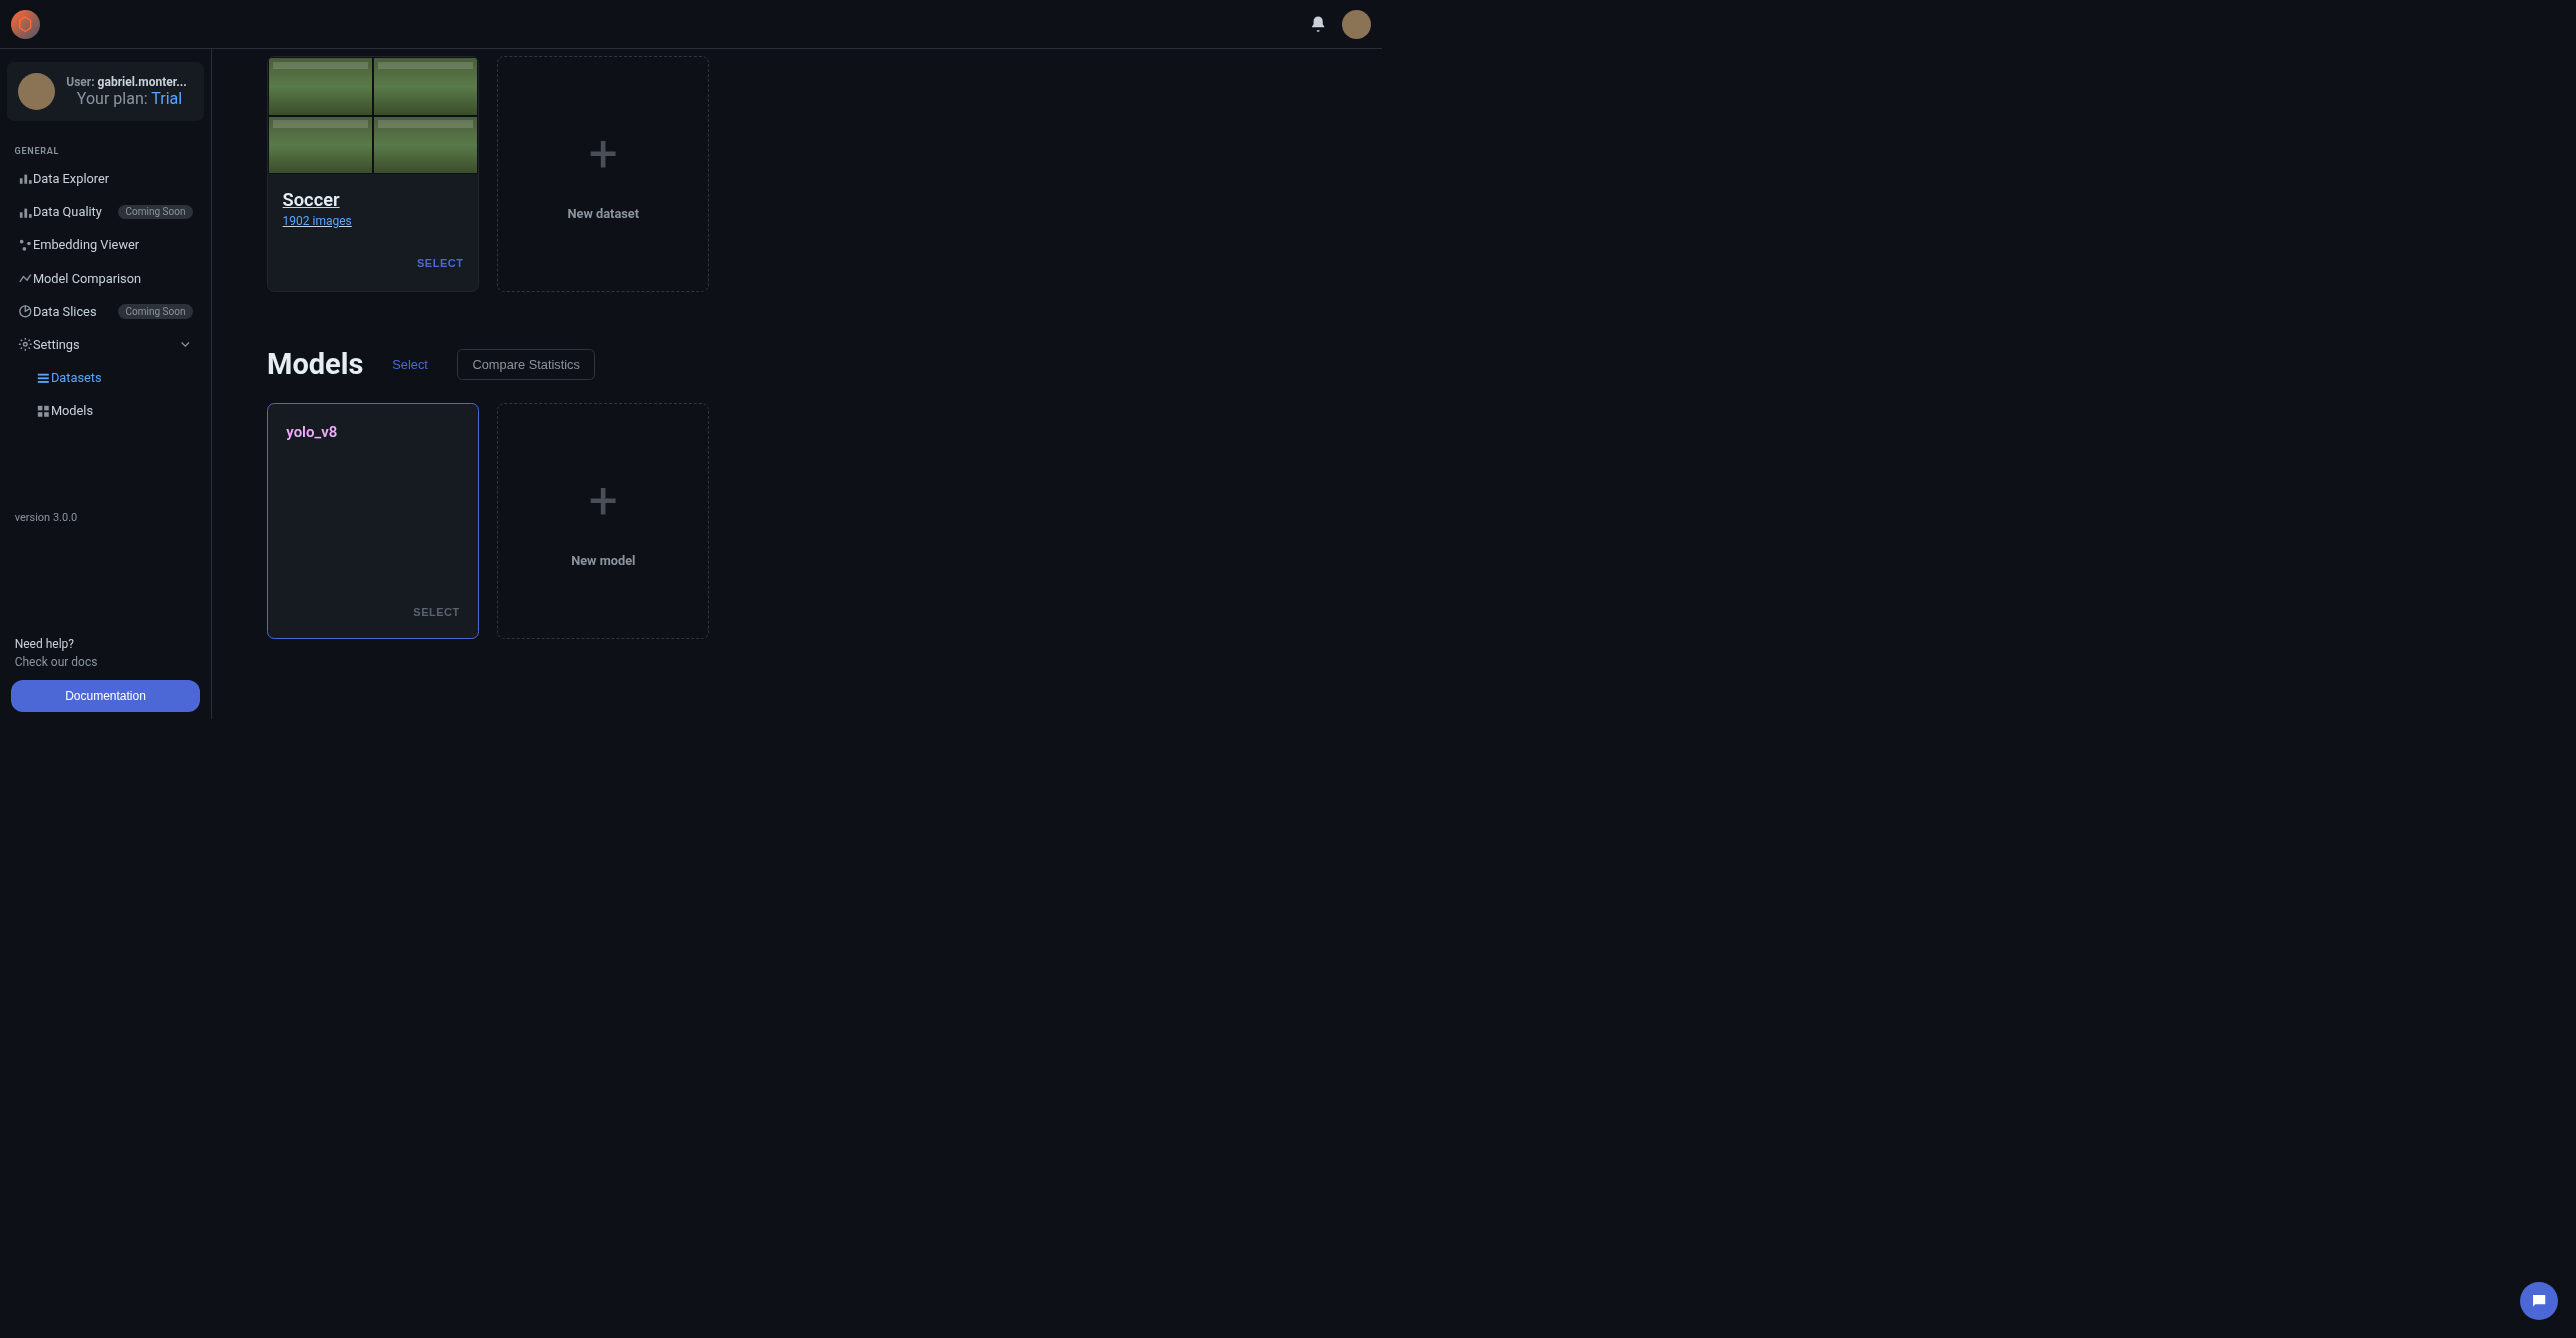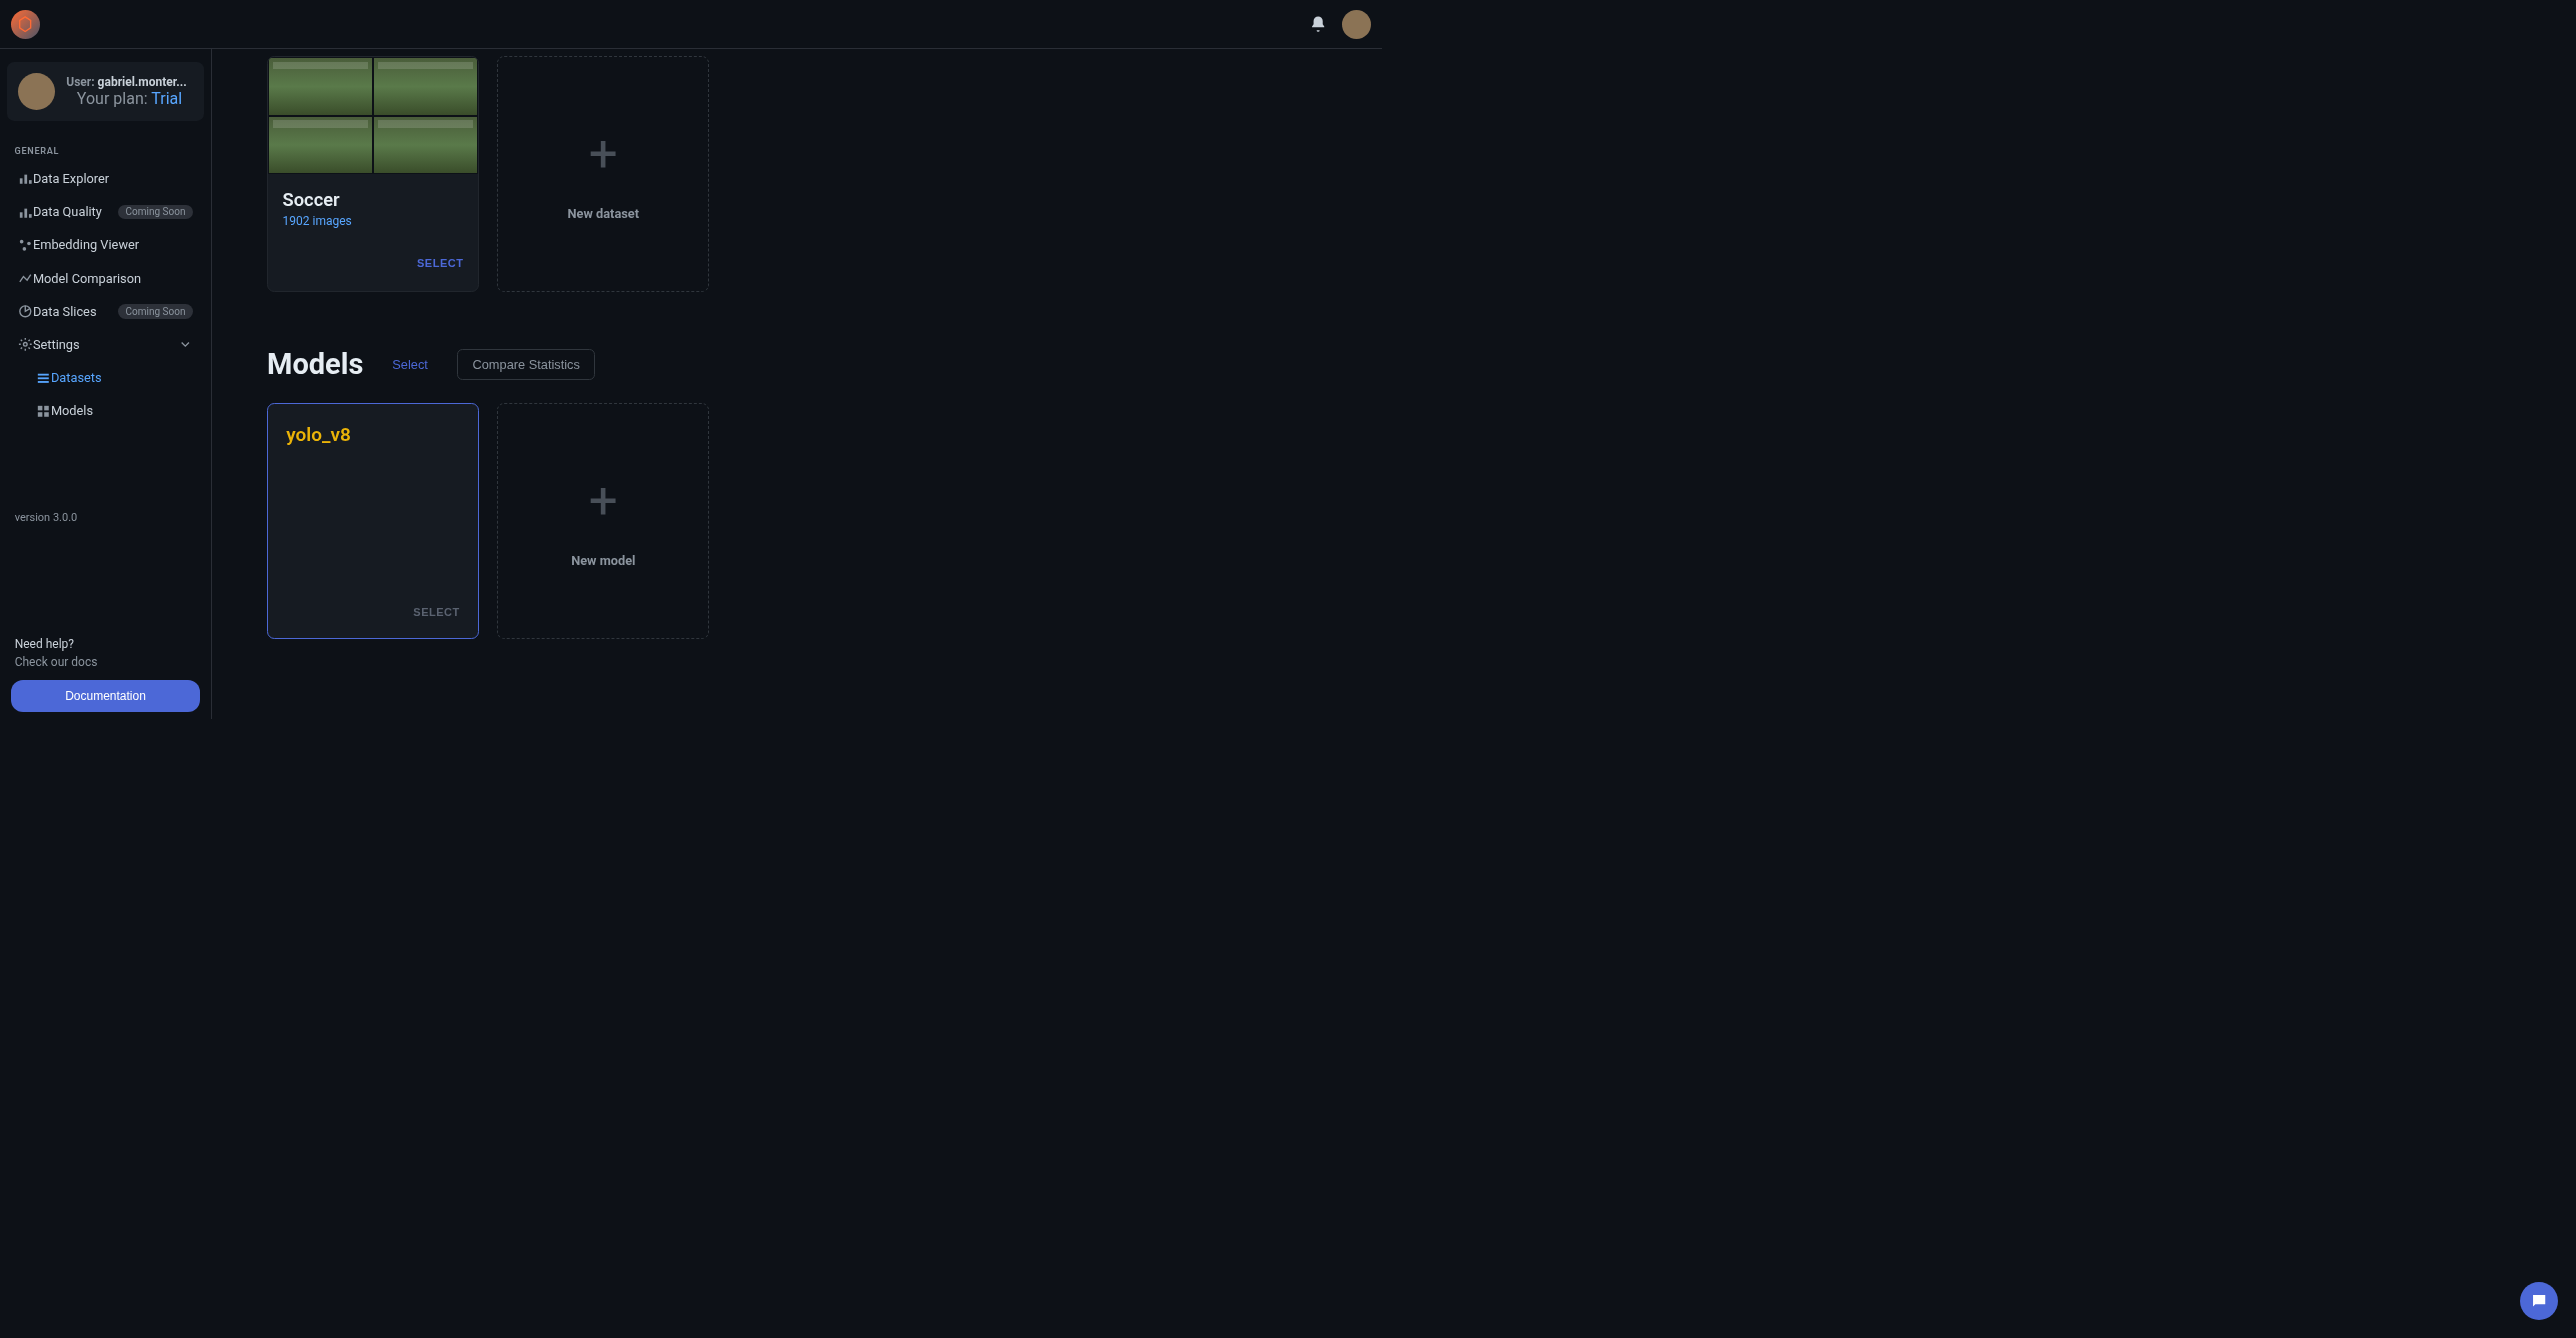--- a/index.html
+++ b/index.html
@@ -201,20 +201,21 @@
       content: '';
       position: absolute;
       top: 3.7px;
       left: 3.7px;
       right: 3.7px;
       height: 7.3px;
       background: rgba(255,255,255,0.15);
     }
     .dataset-card-body {
       padding: 14.6px;
+      text-decoration: underline;
     }
     .dataset-title {
       font-size: 18.3px;
       font-weight: 600;
       color: #e6edf3;
       margin-bottom: 3.7px;
     }
     .dataset-meta {
       font-size: 12px;
       color: #58a6ff;
@@ -292,23 +293,23 @@
       width: 212px;
       height: 236px;
       background: #161b22;
       border: 1.8px solid #4c68d7;
       border-radius: 7.3px;
       display: flex;
       flex-direction: column;
       padding: 18.3px;
     }
     .model-title {
-      font-size: 19px;
+      font-size: 15px;
       font-weight: 600;
-      color: #eab308;
+      color: #f0abfc;
     }
     .model-select {
       margin-top: auto;
       text-align: right;
     }
     .chat-widget {
       position: fixed;
       bottom: 18.3px;
       right: 18.3px;
       width: 38px;

